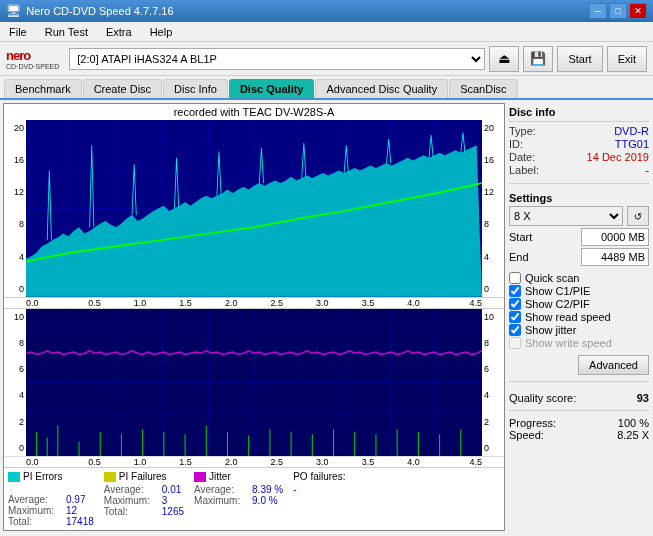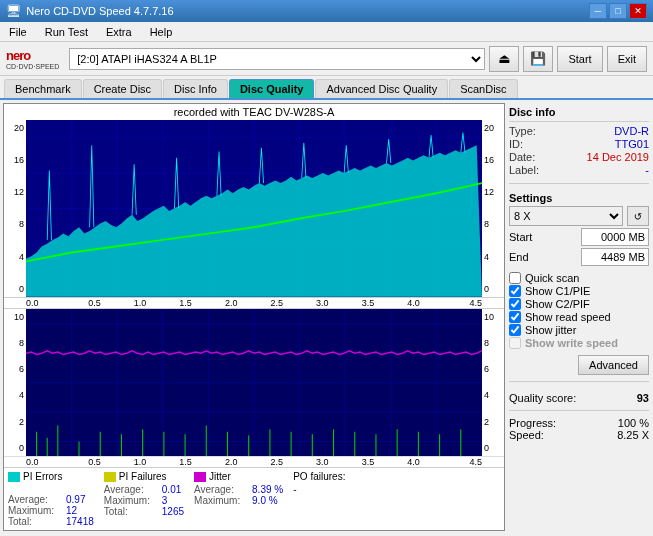--- a/index.html
+++ b/index.html
@@ -466,21 +466,21 @@
       <div class="checkbox-row">
         <input type="checkbox" checked="" style="">
         <span>Show read speed</span>
       </div>
       <div class="checkbox-row">
         <input type="checkbox" checked="" style="">
         <span>Show jitter</span>
       </div>
       <div class="checkbox-row">
         <input type="checkbox" disabled="" style="">
-        <span style="color:#999;font-weight:bold;">Show write speed</span>
+        <span style="color:#999;">Show write speed</span>
       </div>
     </div>
 
     <div style="display:flex; justify-content:flex-end;">
       <button class="adv-btn">Advanced</button>
     </div>
 
     <div class="divider"></div>
 
     <div class="quality-score-row">

